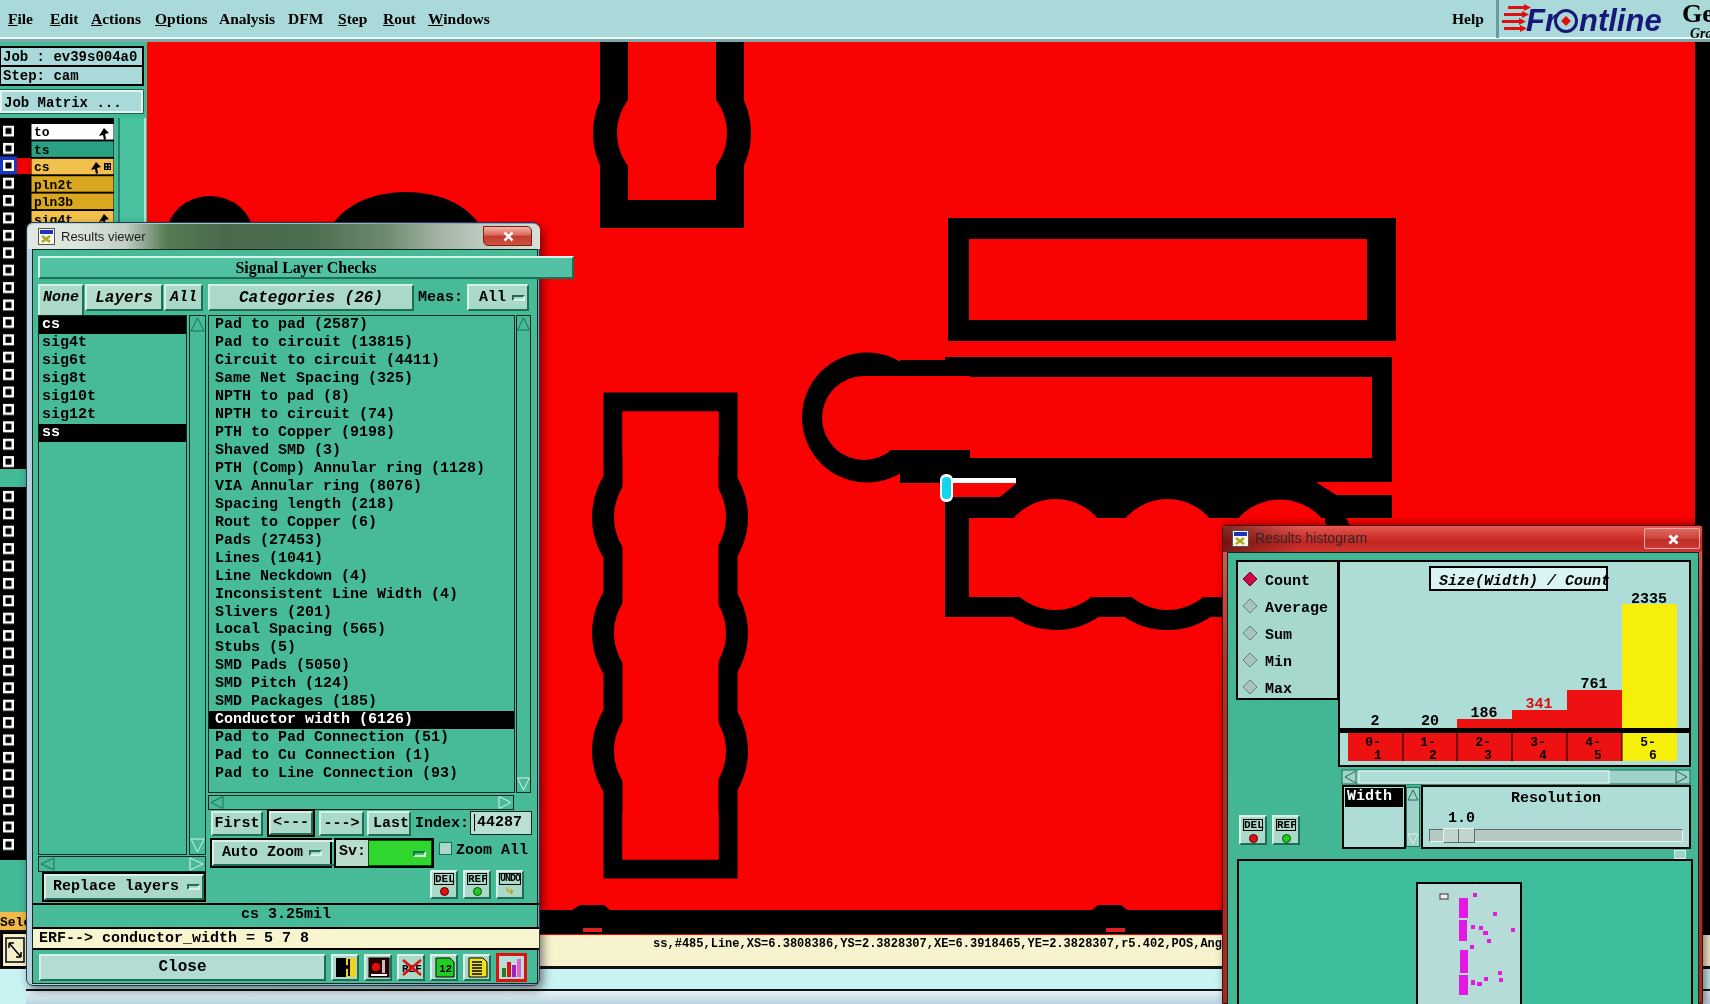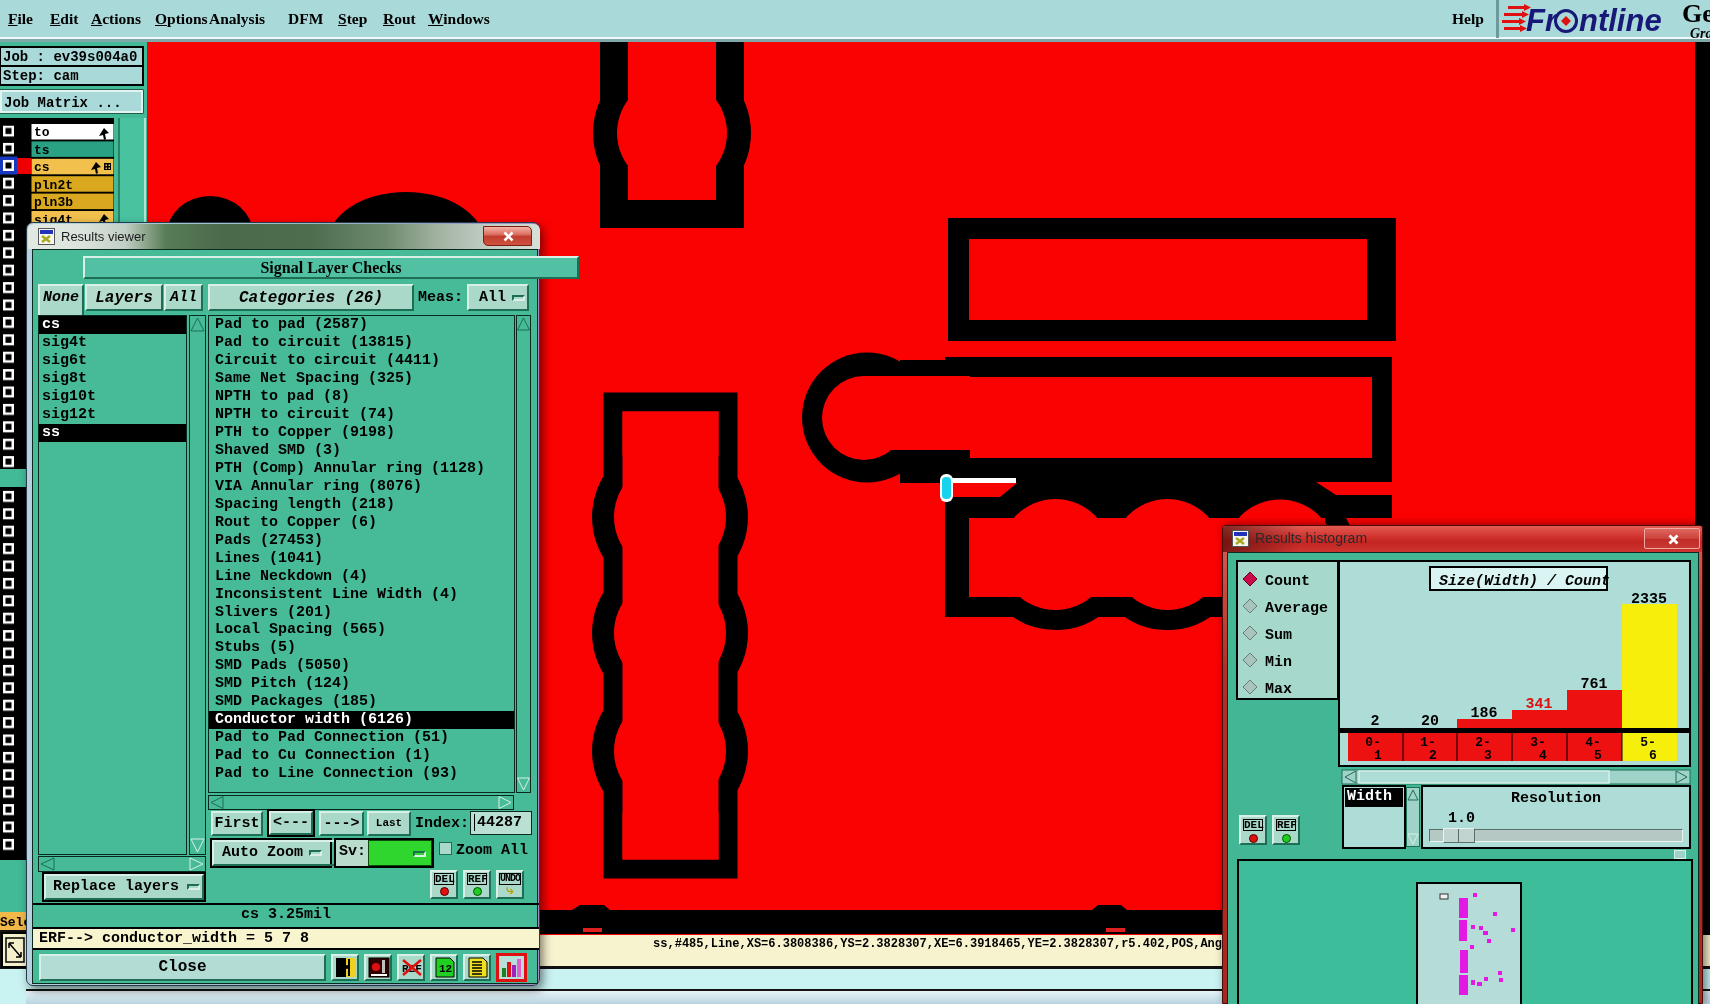--- a/index.html
+++ b/index.html
@@ -15,21 +15,21 @@
 <body>
 
 <div class="abs" style="left:0;top:0;width:1710px;height:42px;background:#a9d9d9;">
   <div class="abs" style="left:0;top:37px;width:1710px;height:2px;background:#eef8f8;"></div>
   <div class="abs" style="left:0;top:39px;width:1710px;height:3px;background:#7fa8a8;"></div>
   <div class="abs mono" style="left:0;top:10px;width:1500px;font-family:'Liberation Serif',serif;font-weight:bold;font-size:15.5px;color:#000;">
     <span style="position:absolute;left:8px;"><u>F</u>ile</span>
     <span style="position:absolute;left:50px;"><u>E</u>dit</span>
     <span style="position:absolute;left:91px;"><u>A</u>ctions</span>
     <span style="position:absolute;left:155px;"><u>O</u>ptions</span>
-    <span style="position:absolute;left:209px;">Analysis</span>
+    <span style="position:absolute;left:219px;">Analysis</span>
     <span style="position:absolute;left:288px;">DFM</span>
     <span style="position:absolute;left:338px;"><u>S</u>tep</span>
     <span style="position:absolute;left:383px;"><u>R</u>out</span>
     <span style="position:absolute;left:428px;"><u>W</u>indows</span>
     <span style="position:absolute;left:1452px;">Help</span>
   </div>
   <div class="abs" style="left:1496px;top:0;width:3px;height:38px;background:#6f9898;"></div>
 
   <svg class="abs" style="left:1500px;top:0;" width="210" height="42" viewBox="0 0 210 42">
     <g fill="#e01010">
@@ -195,21 +195,21 @@
 
     <div class="abs" style="left:455px;top:2px;width:49px;height:20px;border-radius:0 5px 0 5px;background:linear-gradient(180deg,#f3b5a8 0%,#d9685a 45%,#c03c2e 50%,#cf5240 100%);border:1px solid #7c1e12;">
       <svg class="abs" style="left:18px;top:3px;" width="13" height="13" viewBox="0 0 13 13">
           <path d="M2.5,2.5 L10.5,10.5 M10.5,2.5 L2.5,10.5" stroke="#fff" stroke-width="2.6"></path>
         </svg>
     </div>
   </div>
 
   <div class="abs" style="left:5px;top:26px;width:506px;height:735px;background:#47ba98;border:1px solid #0a2a20;">
 
-    <div class="abs out2" style="left:5px;top:6px;width:496px;height:23px;background:#52c0a2;text-align:center;font-size:16px;font-family:'Liberation Serif',serif;line-height:20px;margin-left:45px;">Signal Layer Checks</div>
+    <div class="abs out2" style="left:5px;top:6px;width:536px;height:23px;background:#52c0a2;text-align:center;font-size:16px;font-family:'Liberation Serif',serif;line-height:20px;">Signal Layer Checks</div>
 
     <div class="abs out2 btn" style="left:5px;top:34px;width:46px;height:41px;font-style:italic;font-size:15px;text-align:center;line-height:24px;">None</div>
     <div class="abs out2 btn" style="left:52px;top:34px;width:78px;height:27px;font-style:italic;font-size:16px;text-align:center;line-height:24px;background:#b4dccc;">Layers</div>
     <div class="abs out2 btn" style="left:131px;top:34px;width:39px;height:27px;font-style:italic;font-size:15px;text-align:center;line-height:24px;">All</div>
     <div class="abs out2 btn" style="left:175px;top:34px;width:206px;height:27px;font-style:italic;font-size:16px;text-align:center;line-height:24px;">Categories (26)</div>
     <span class="abs" style="left:385px;top:39px;font-size:15px;">Meas:</span>
     <div class="abs out2 btn" style="left:434px;top:34px;width:62px;height:27px;font-size:15px;line-height:24px;">
       <span style="position:absolute;left:10px;">All</span>
       <div class="abs in2" style="left:43px;top:9px;width:13px;height:6px;background:#abd9c9;"></div>
     </div>
@@ -279,21 +279,21 @@
         <polygon points="2,6.5 14,0.5 14,12.5" fill="#47ba98" stroke="#1e6e55" stroke-width="1"></polygon>
         <polygon points="302,6.5 290,0.5 290,12.5" fill="#47ba98" stroke="#d8f0e6" stroke-width="1"></polygon>
       </svg>
     </div>
 
     <div class="abs out2 btn" style="left:178px;top:561px;width:52px;height:25px;font-size:15px;text-align:center;line-height:21px;">First</div>
     <div class="abs btn" style="left:234px;top:559px;width:48px;height:28px;border:2px solid #000;">
         <div class="out2" style="width:44px;height:24px;font-size:15px;text-align:center;line-height:20px;">&lt;---</div>
       </div>
     <div class="abs out2 btn" style="left:286px;top:561px;width:45px;height:25px;font-size:15px;text-align:center;line-height:21px;">---&gt;</div>
-    <div class="abs out2 btn" style="left:334px;top:561px;width:44px;height:25px;font-size:11px;text-align:center;line-height:21px;">Last</div>
+    <div class="abs out2 btn" style="left:334px;top:561px;width:44px;height:25px;font-size:15px;text-align:right;line-height:21px;">Last</div>
     <span class="abs" style="left:382px;top:565px;font-size:15px;">Index:</span>
     <div class="abs" style="left:437px;top:561px;width:62px;height:24px;background:#b9e0d2;border:1px solid #0a2a20;font-size:15px;line-height:22px;"><span style="border-left:1.5px solid #000;padding-left:2px;margin-left:3px;">44287</span></div>
 
     <div class="abs" style="left:177px;top:588px;width:122px;height:30px;border:2px solid #000;background:#abd9c9;">
         <div class="out2" style="width:137px;height:26px;font-size:15px;line-height:22px;padding-left:8px;">Auto Zoom<span class="abs in2" style="left:97px;top:10px;width:13px;height:6px;background:#abd9c9;"></span></div>
       </div>
     <div class="abs" style="left:301px;top:588px;width:100px;height:30px;border:2px solid #000;background:#b9dccc;">
       <span class="abs" style="left:3px;top:3px;font-size:15px;">Sv:</span>
       <div class="abs" style="left:32px;top:0px;width:64px;height:26px;background:#2ed62e;border:1px solid #0a4a0a;">
           <span class="abs in2" style="left:44px;top:10px;width:13px;height:6px;background:#2ed62e;"></span>

